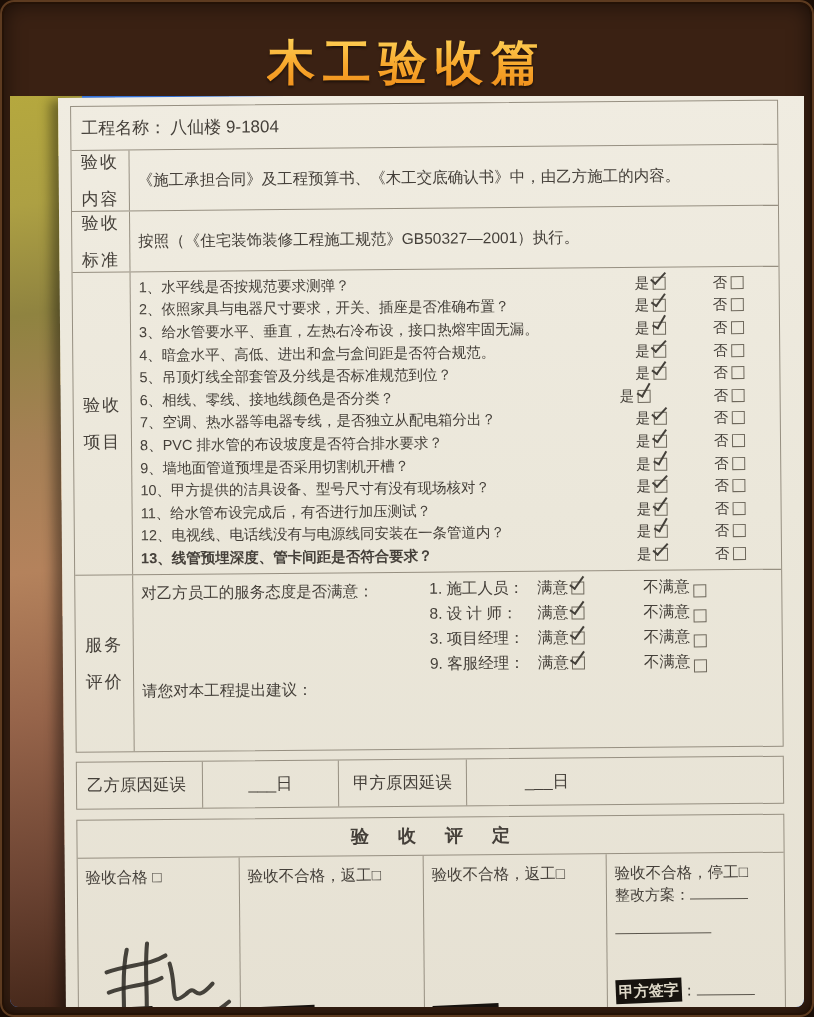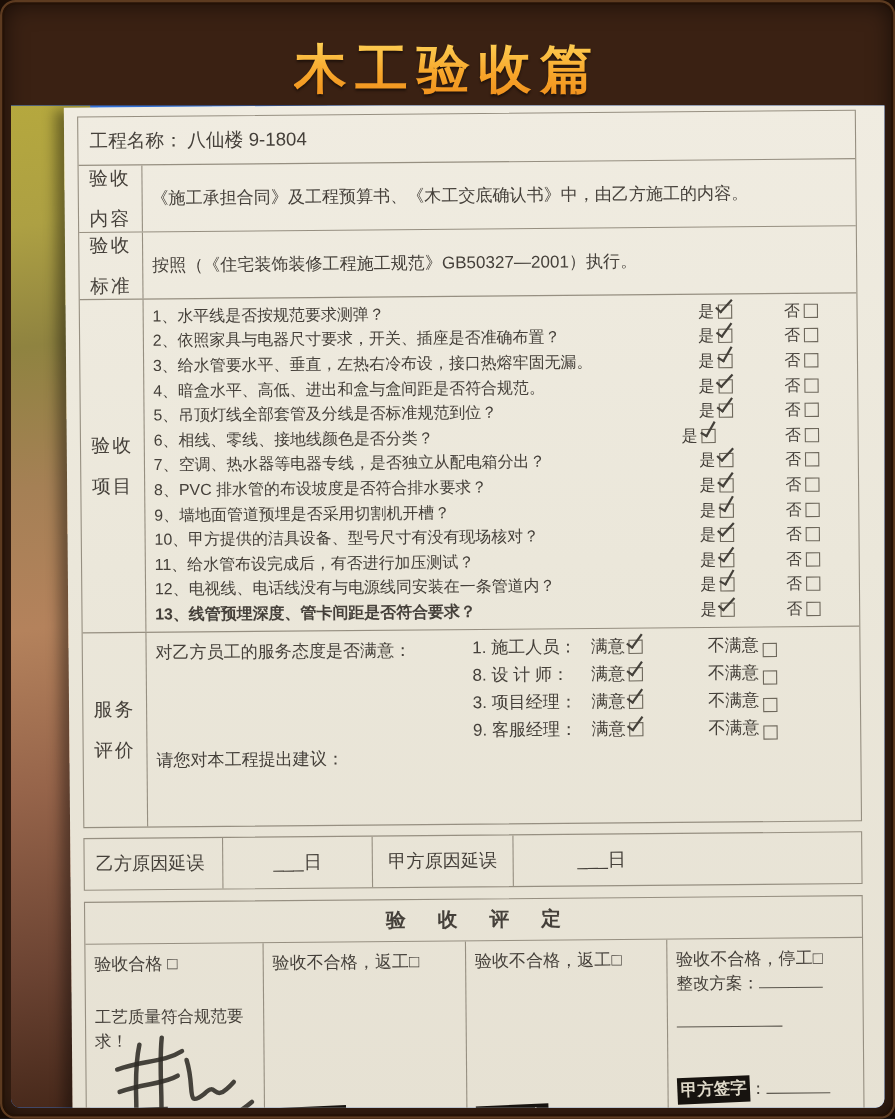--- a/index.html
+++ b/index.html
@@ -361,21 +361,20 @@
         <div class="d3">甲方原因延误</div>
         <div class="d4">___日</div>
       </div>
 
       <div class="eval">
         <div class="eval-title">验 收 评 定</div>
         <div class="eval-cols">
 
           <div class="eval-col ec1">
             <div class="eval-head">验收合格  □</div>
-            <div class="eval-body">工艺质量符合规范要求！</div>
             <svg class="sig" viewBox="0 0 140 110">
               <path d="M30 16 C22 52, 32 82, 22 102"></path>
               <path d="M50 10 C46 48, 54 80, 44 104"></path>
               <path d="M10 38 C32 30, 52 32, 68 22"></path>
               <path d="M12 58 C34 50, 50 52, 64 44"></path>
               <path d="M72 30 C80 56, 70 74, 88 60 C100 48, 94 72, 114 50"></path>
               <path d="M28 88 C62 102, 98 94, 130 68"></path>
             </svg>
             <div class="sign-row">
               <span class="sign-label">甲方签字</span>

